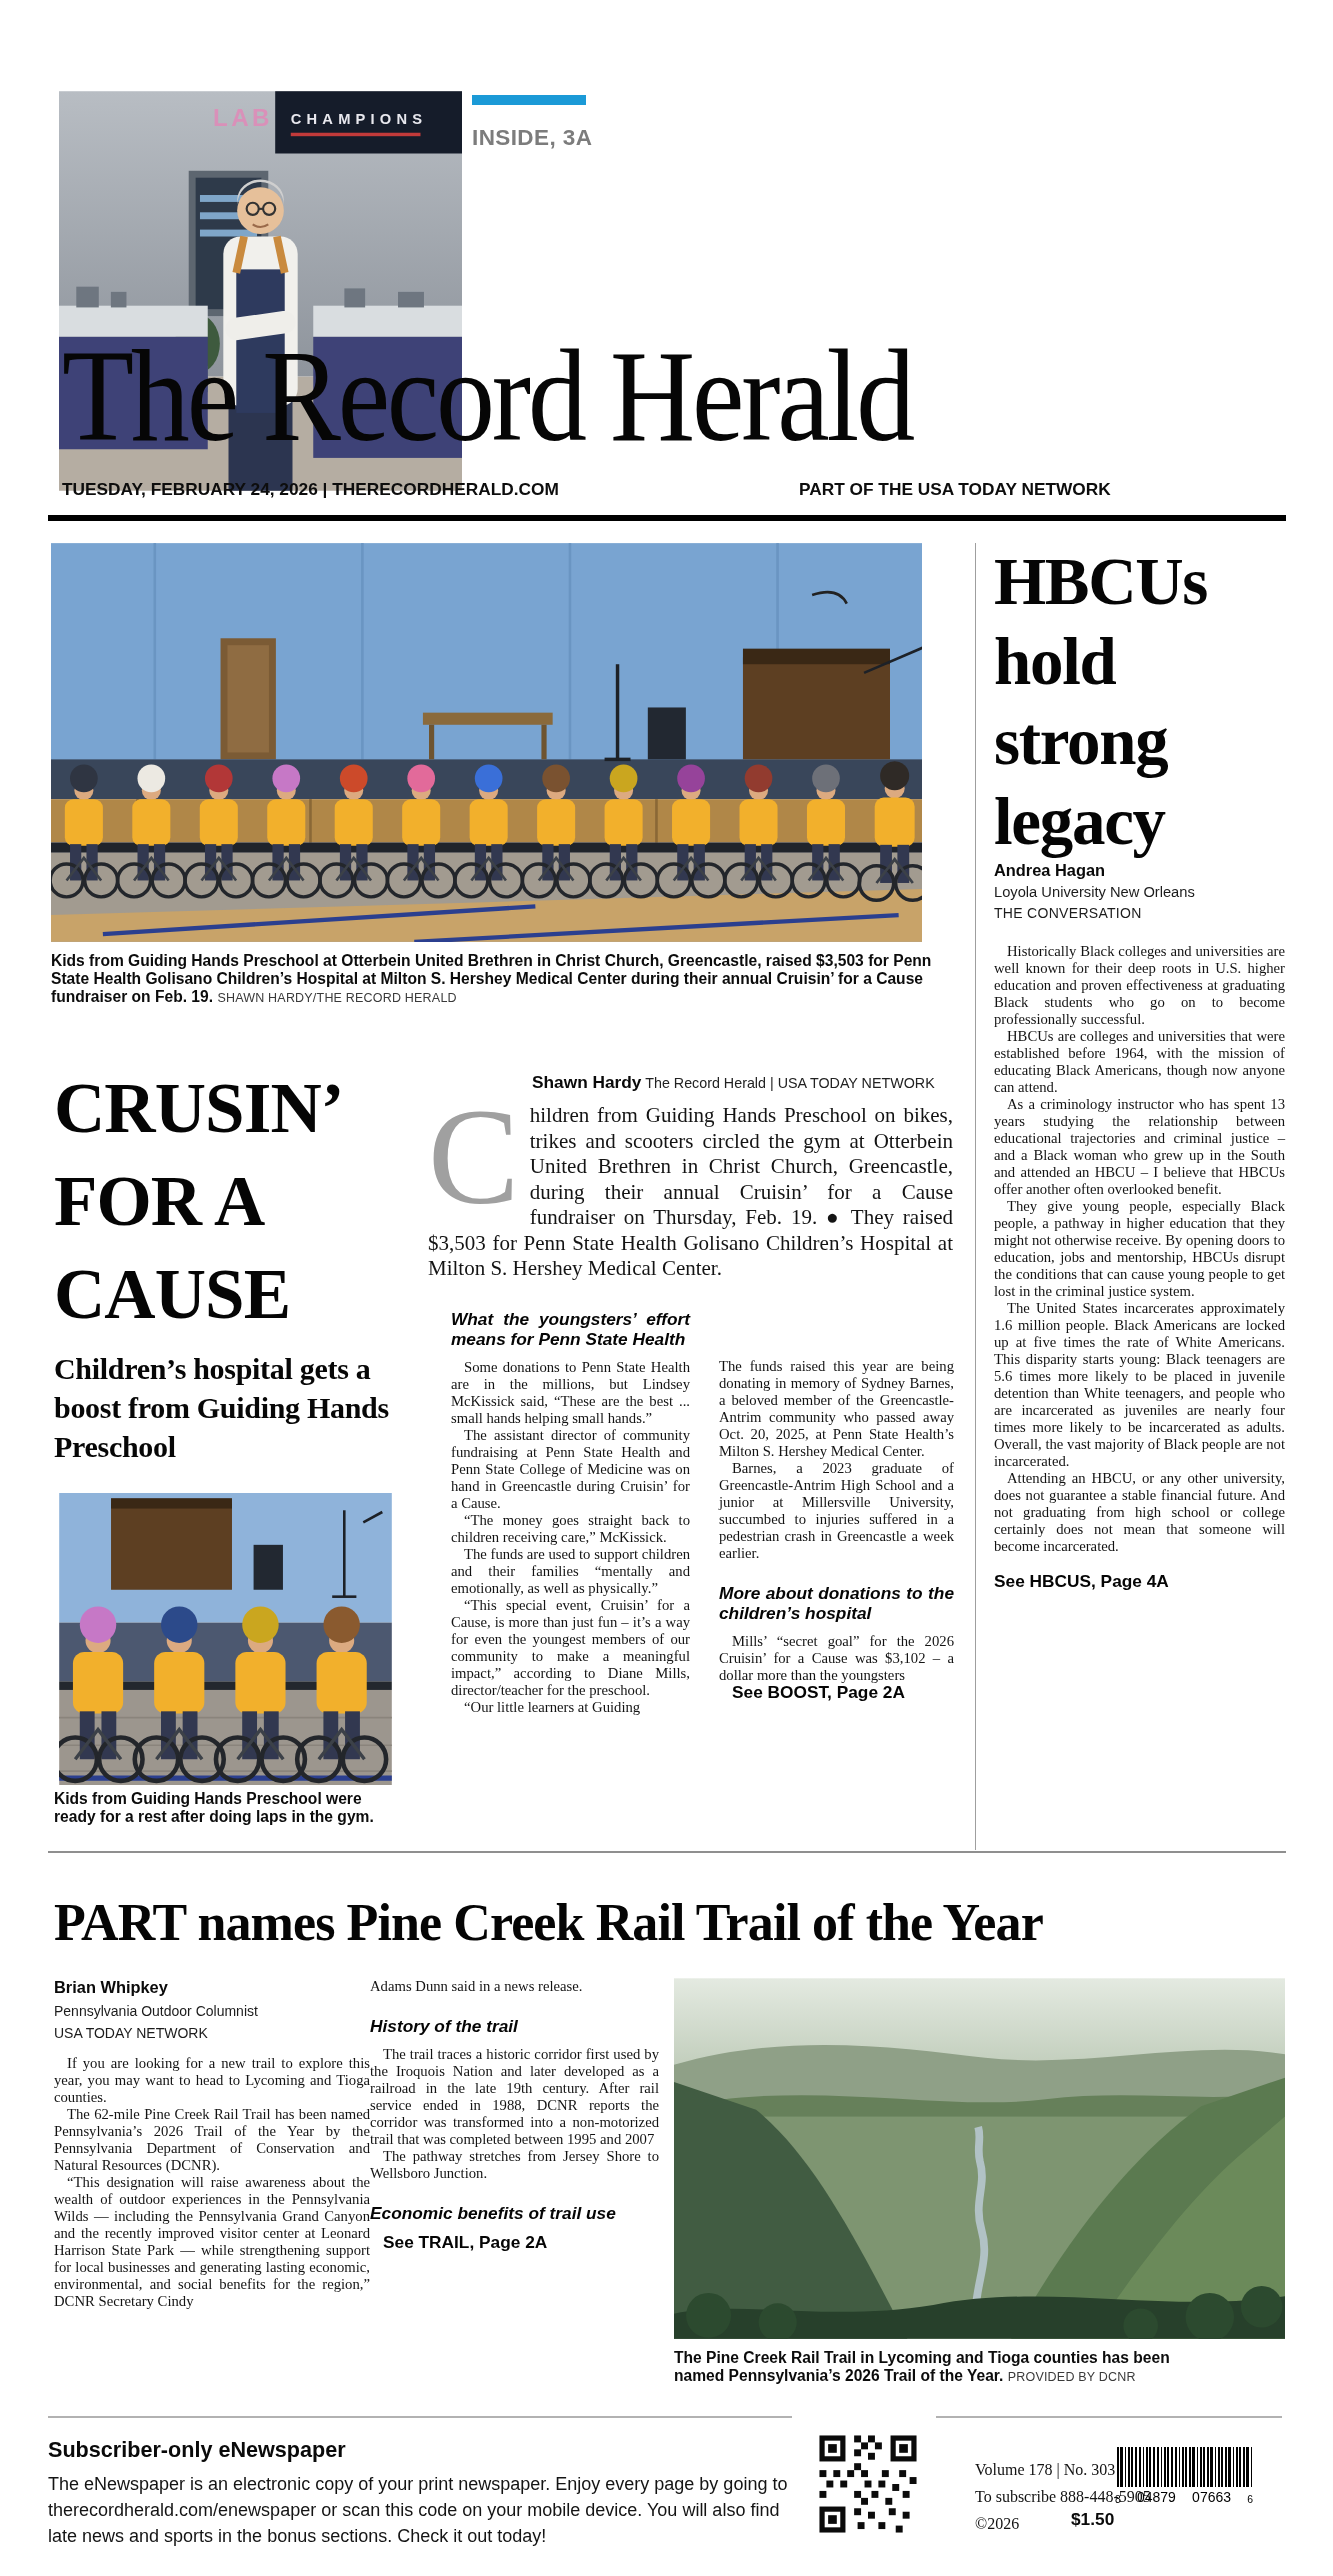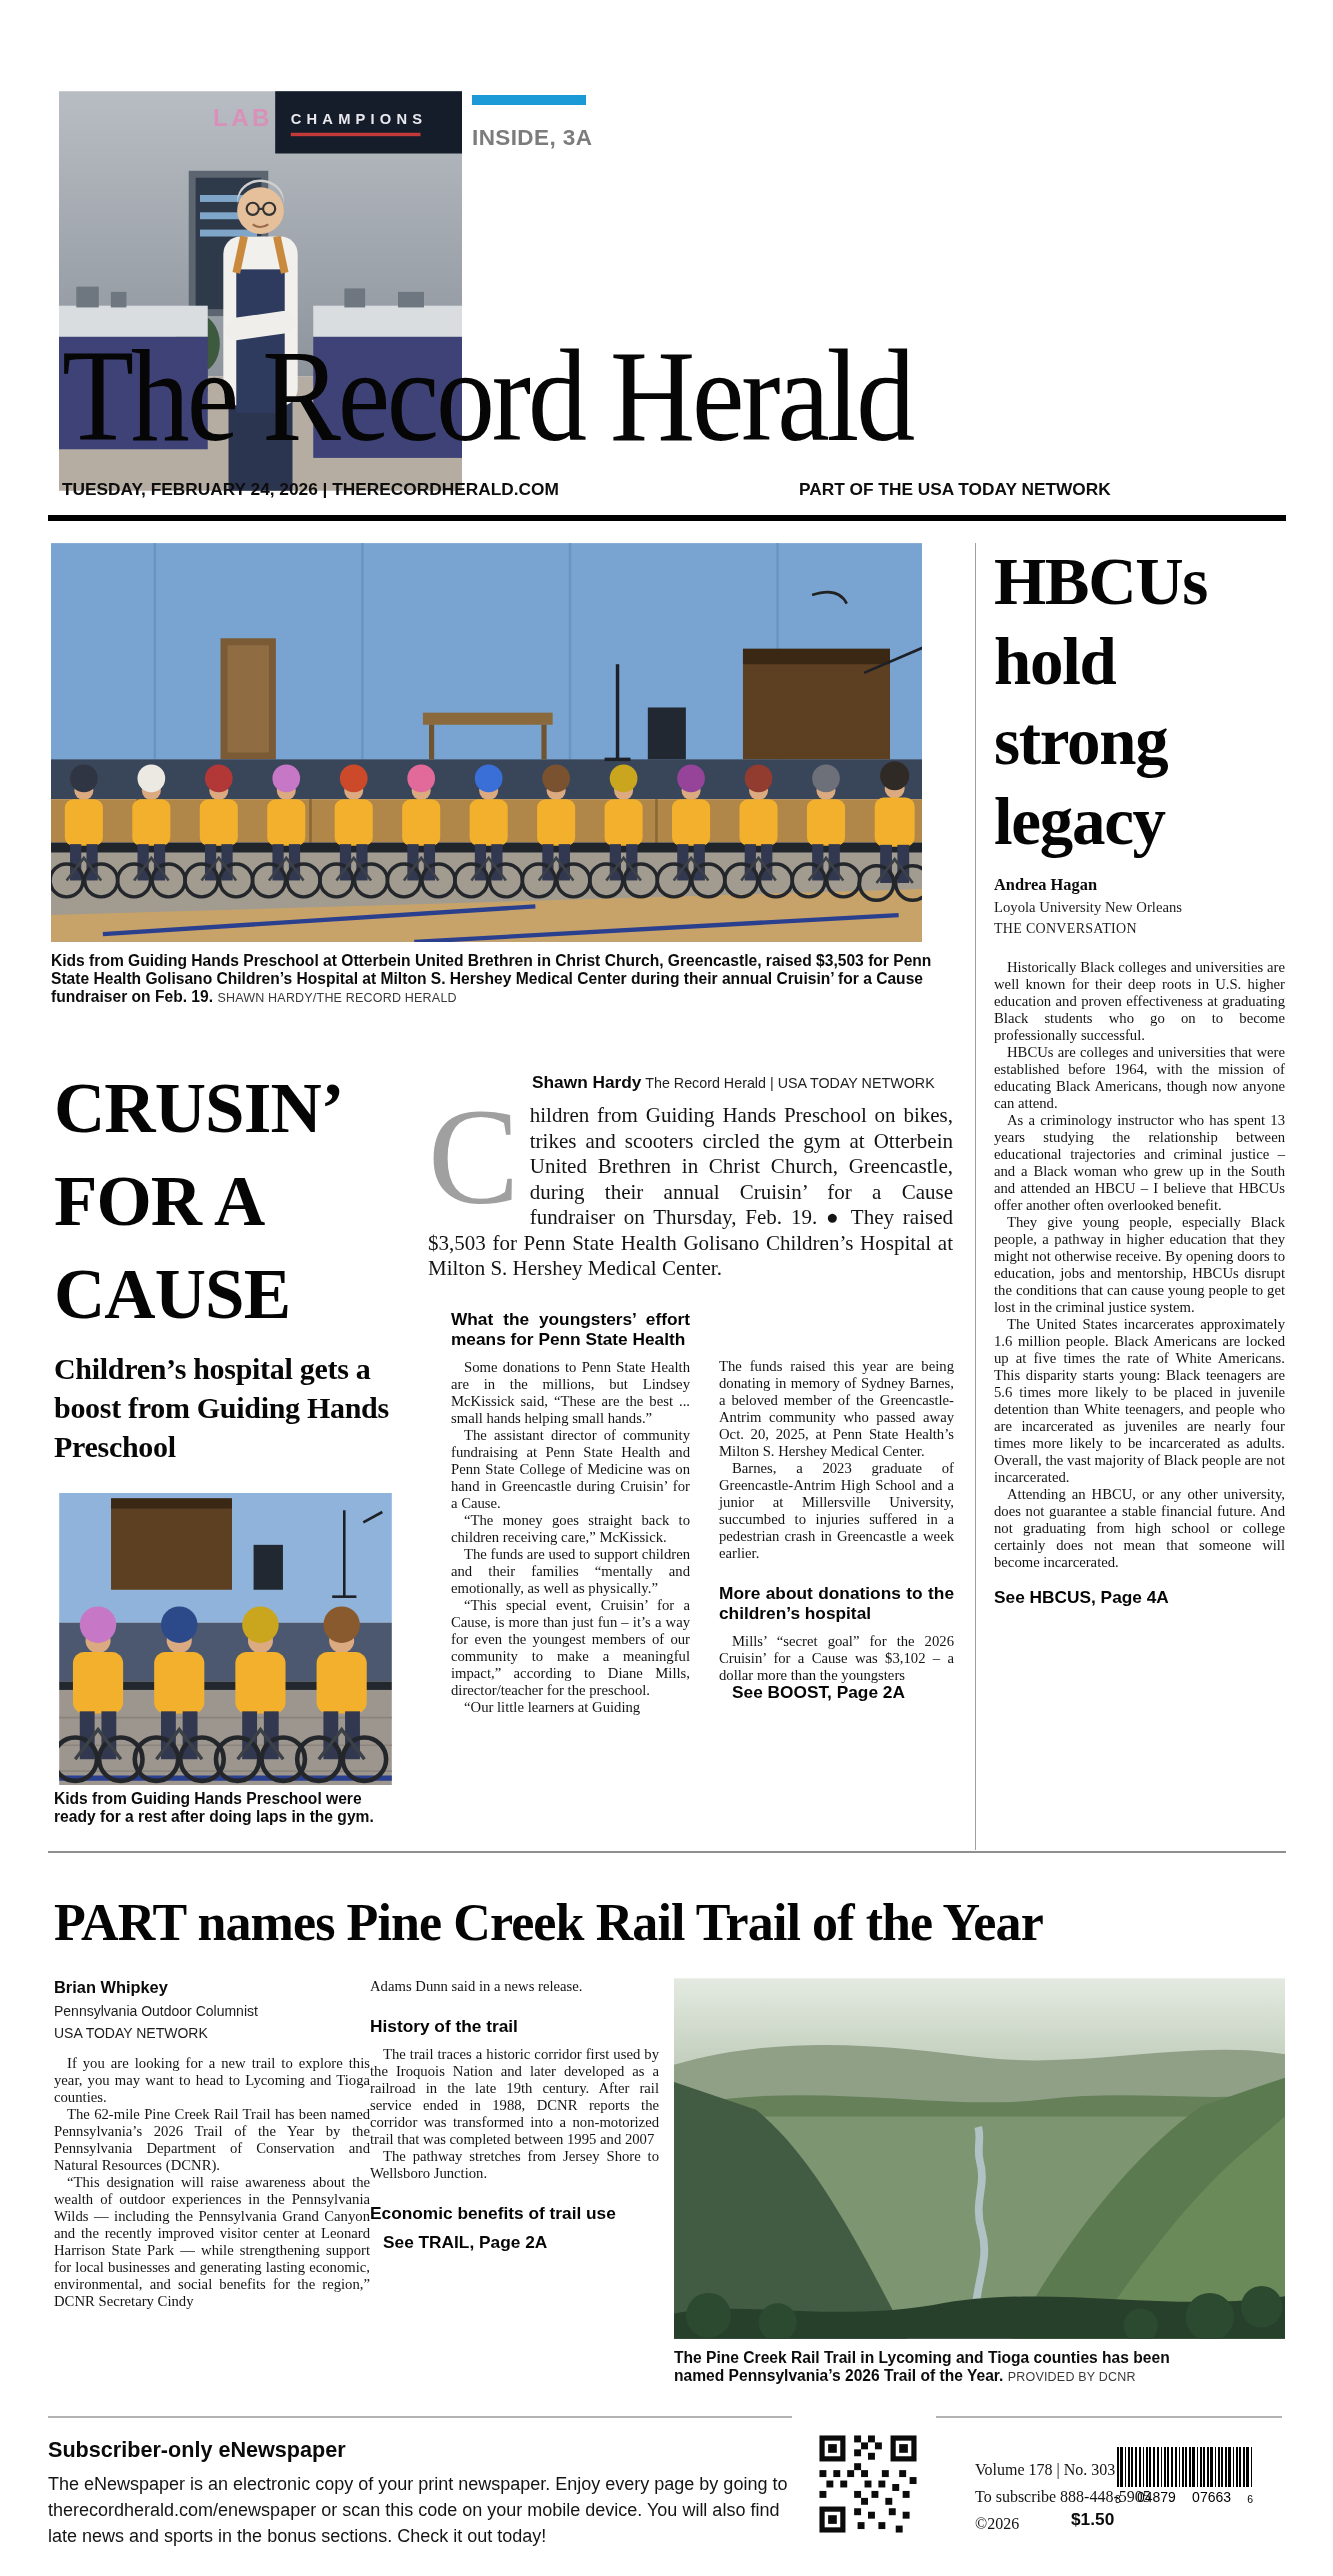--- a/index.html
+++ b/index.html
@@ -39,31 +39,31 @@
   #ms-byline { left:532px; top:1072px; width:450px; }
   .b-name { font-family:"Liberation Sans","DejaVu Sans",sans-serif; font-weight:700; font-size:17.3px; color:#0a0a0a; }
   .b-org  { font-family:"Liberation Sans","DejaVu Sans",sans-serif; font-weight:400; font-size:14.3px; color:#222; }
 
   #ms-lede { left:428px; top:1103px; width:525px; font-size:21px; line-height:25.5px; text-align:justify; color:#141414; }
   .dropcap { float:left; font-weight:400; font-size:137px; line-height:100px; color:#a0a0a0; margin:3.5px 10.4px 0 0; }
 
   .bodytext { font-size:14.7px; line-height:17px; text-align:justify; color:#131313; }
   .bodytext p { margin:0; text-indent:13px; }
   .cont p:first-child { text-indent:0; }
-  .subhead { font-family:"Liberation Sans","DejaVu Sans",sans-serif; font-weight:700; font-size:17.3px; line-height:20px; color:#050505; margin:0 0 10.4px 0; }
+  .subhead { font-family:"Liberation Sans","DejaVu Sans",sans-serif; font-weight:700; font-size:17.3px; line-height:20px; color:#050505; margin:0 0 10.4px 0;font-style:italic; }
   .subhead-mid { margin:21px 0 10.4px 0; }
   .jump { font-family:"Liberation Sans","DejaVu Sans",sans-serif; font-weight:700; font-size:17.3px; color:#050505; margin-top:15.6px; text-indent:0; }
 
   #ms-colmid   { left:451px; top:1309px; width:239px; }
   #ms-colright { left:719px; top:1358px; width:235px; }
 
   
   #hbcu { left:994px; top:541px; width:291px; }
   .hbcu-headline { font-weight:700; font-size:67px; line-height:80px; letter-spacing:-1.3px; color:#050505; }
-  .hbcu-byline { margin-top:14px; font-family:Liberation Serif, serif; }
+  .hbcu-byline { font-family:Liberation Sans, sans-serif; }
   .hbcu-byline .name { font-weight:700; font-size:16.4px; color:#0a0a0a; }
   .hbcu-byline .affil { font-size:14.7px; margin-top:4.3px; color:#1c1c1c; }
   .hbcu-byline .org { font-size:14px; margin-top:4.3px; letter-spacing:0.3px; color:#1c1c1c; }
   #hbcu .bodytext { margin-top:22.5px; }
 
   
   #mid-rule { left:48px; top:1851px; width:1238px; height:1.7px; background:#8f8f8f; }
 
   
   #trail-headline { left:54px; top:1895px; width:1237px; font-weight:700; font-size:52px; line-height:55px; letter-spacing:-0.9px; color:#050505; }

